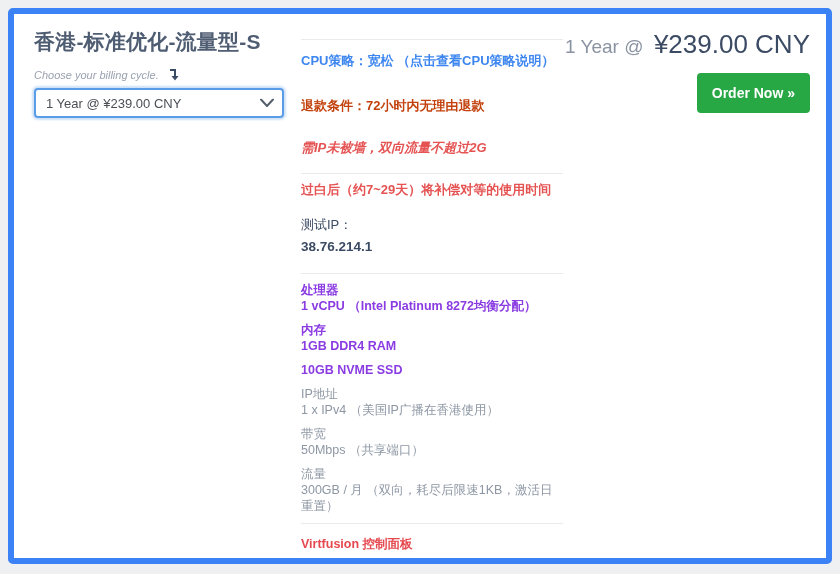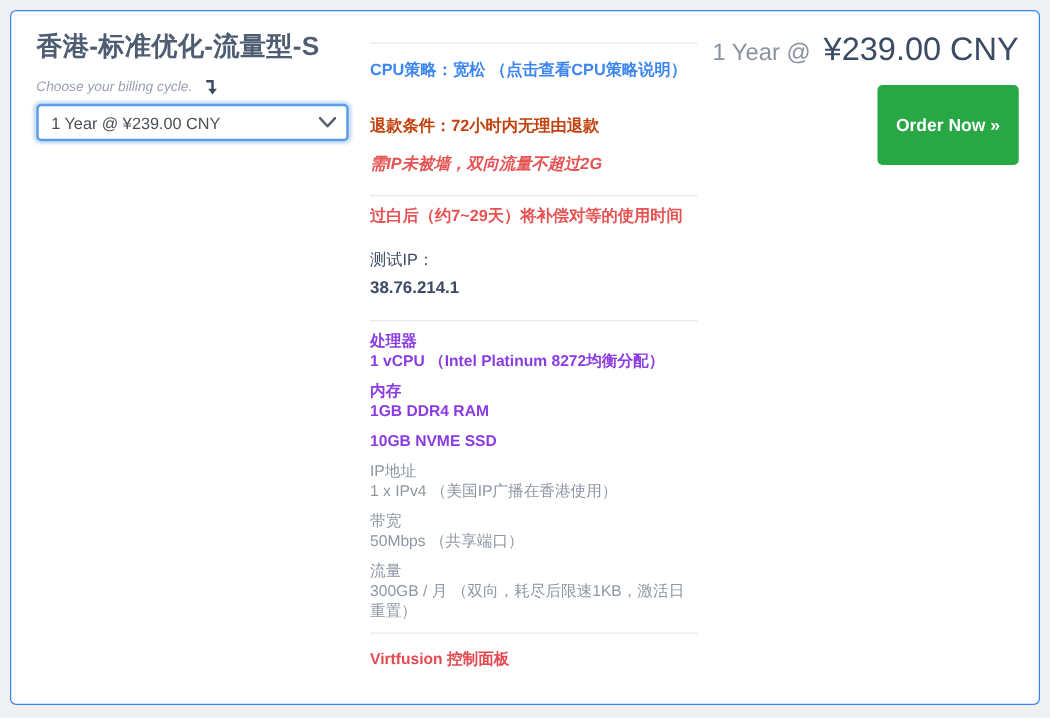--- a/index.html
+++ b/index.html
@@ -7,21 +7,21 @@
   body {
     background: #eef0f2;
     font-family: "Liberation Sans", "DejaVu Sans", sans-serif;
     position: relative;
   }
   .card {
     position: absolute;
     left: 8px; top: 8px;
     width: 824px; height: 556px;
     background: #ffffff;
-    border: 1px solid #3b82f6;
+    border: 6px solid #3b82f6;
     border-radius: 5px;
     display: flex;
     padding: 0 16px 0 20px;
     overflow: hidden;
   }
 
   
   .col-left { width: 250px; flex: none; padding-top: 14px; }
   .product-title {
     font-size: 21px;
@@ -66,21 +66,21 @@
 
   
   .col-mid { width: 262px; flex: none; margin-left: 17px; font-size: 13px; line-height: 1.25; }
   .hr { border: 0; border-top: 1px solid #e9eaec; height: 0; }
   .hr-1 { margin-top: 25px; }
   .hr-2 { margin-top: 17px; }
   .hr-3 { margin-top: 17px; }
   .hr-4 { margin-top: 9px; }
   .line-cpu    { margin-top: 13px; font-weight: 700; color: #3d86f0; }
   .line-refund { margin-top: 29px; font-weight: 700; color: #c2410c; }
-  .line-refund-note { margin-top: 13px; font-weight: 700; font-style: italic; color: #e55353; }
+  .line-refund-note { margin-top: 25px; font-weight: 700; font-style: italic; color: #e55353; }
   .line-notice { font-weight: 700; color: #e55353; }
   .line-notice.first { margin-top: 14px; }
   .line-notice.second { margin-top: 8px; }
   .line-testip-label { margin-top: 19px; font-weight: 400; color: #3c4b64; }
   .line-testip-value { margin-top: 6px;  font-weight: 700; color: #3c4b64; font-size: 13.5px; }
   .spec-block { margin-top: 8px; font-size: 12.5px; line-height: 16px; }
   .spec-block.purple { color: #8a3ce2; font-weight: 700; }
   .spec-block.gray   { color: #8d97a4; font-weight: 400; }
   .spec-label.u { text-decoration: underline; }
   .line-virt { font-weight: 700; color: #e5494f; font-size: 12.5px; line-height: 16px; }
@@ -94,21 +94,21 @@
   .order-btn {
     display: inline-block;
     margin-top: 13px;
     background: #28a745;
     color: #ffffff;
     border: none;
     border-radius: 4px;
     font-family: inherit;
     font-size: 14px;
     font-weight: 600;
-    padding: 24px 15px;
+    padding: 12px 15px;
     cursor: pointer;
   }
 </style>
 </head>
 <body>
 
 <div class="card">
 
   <div class="col-left">
     <div class="product-title">香港-标准优化-流量型-S</div>

